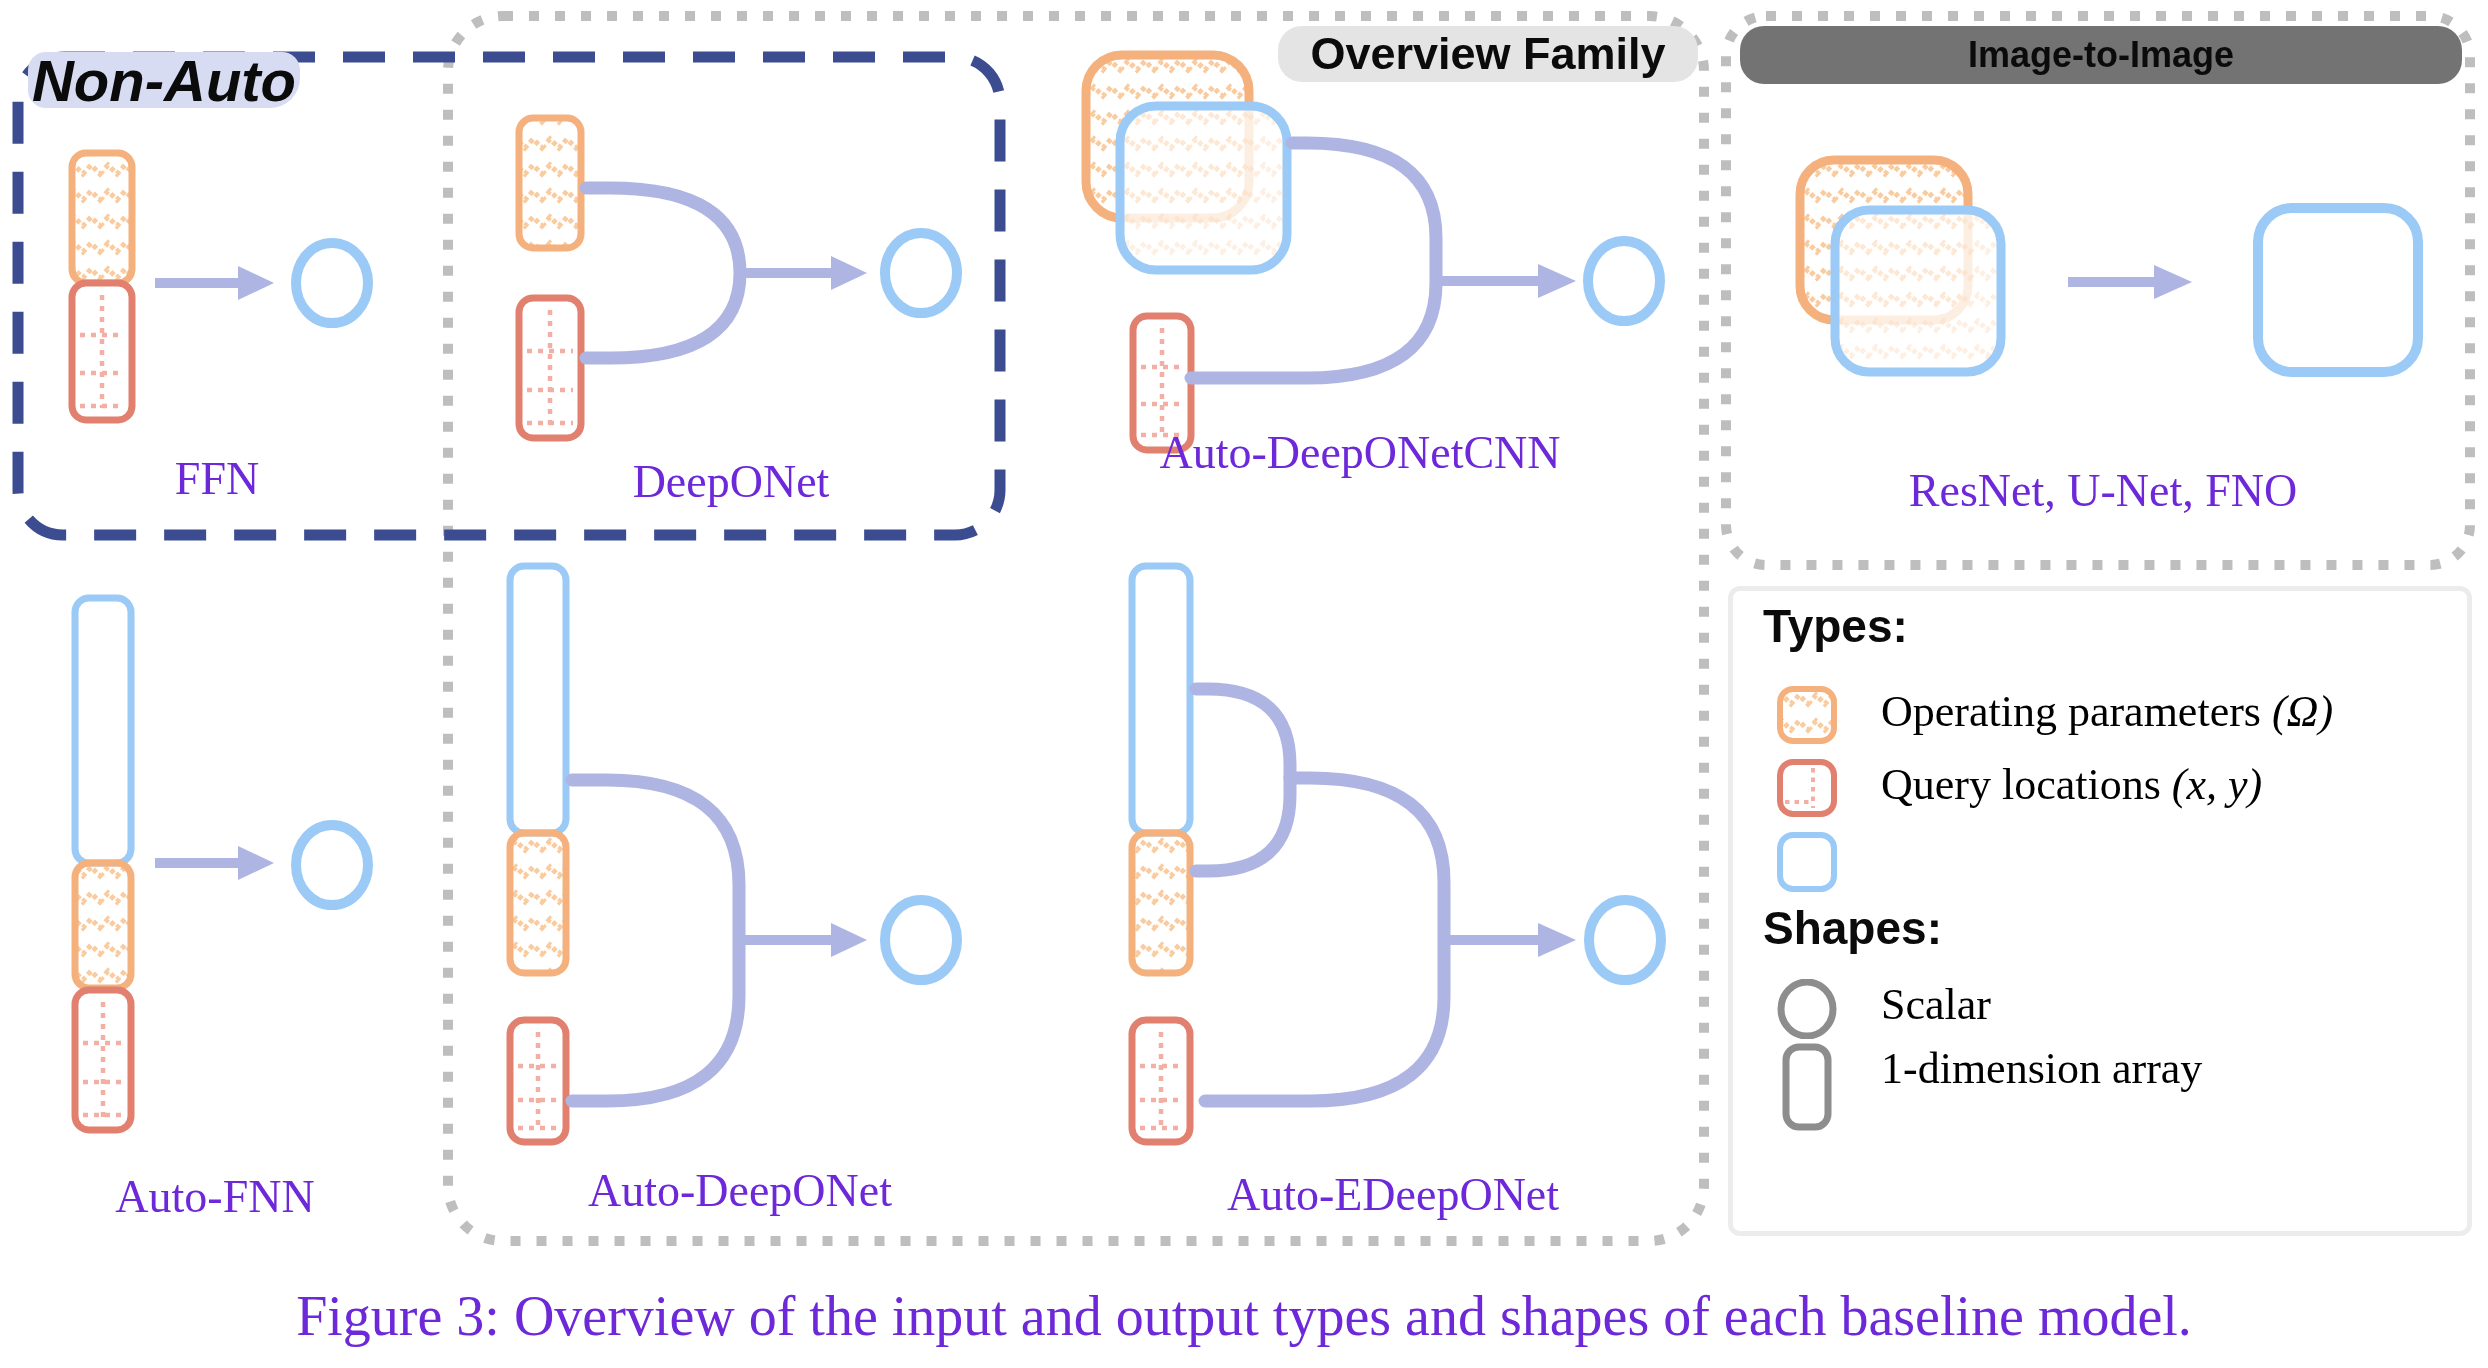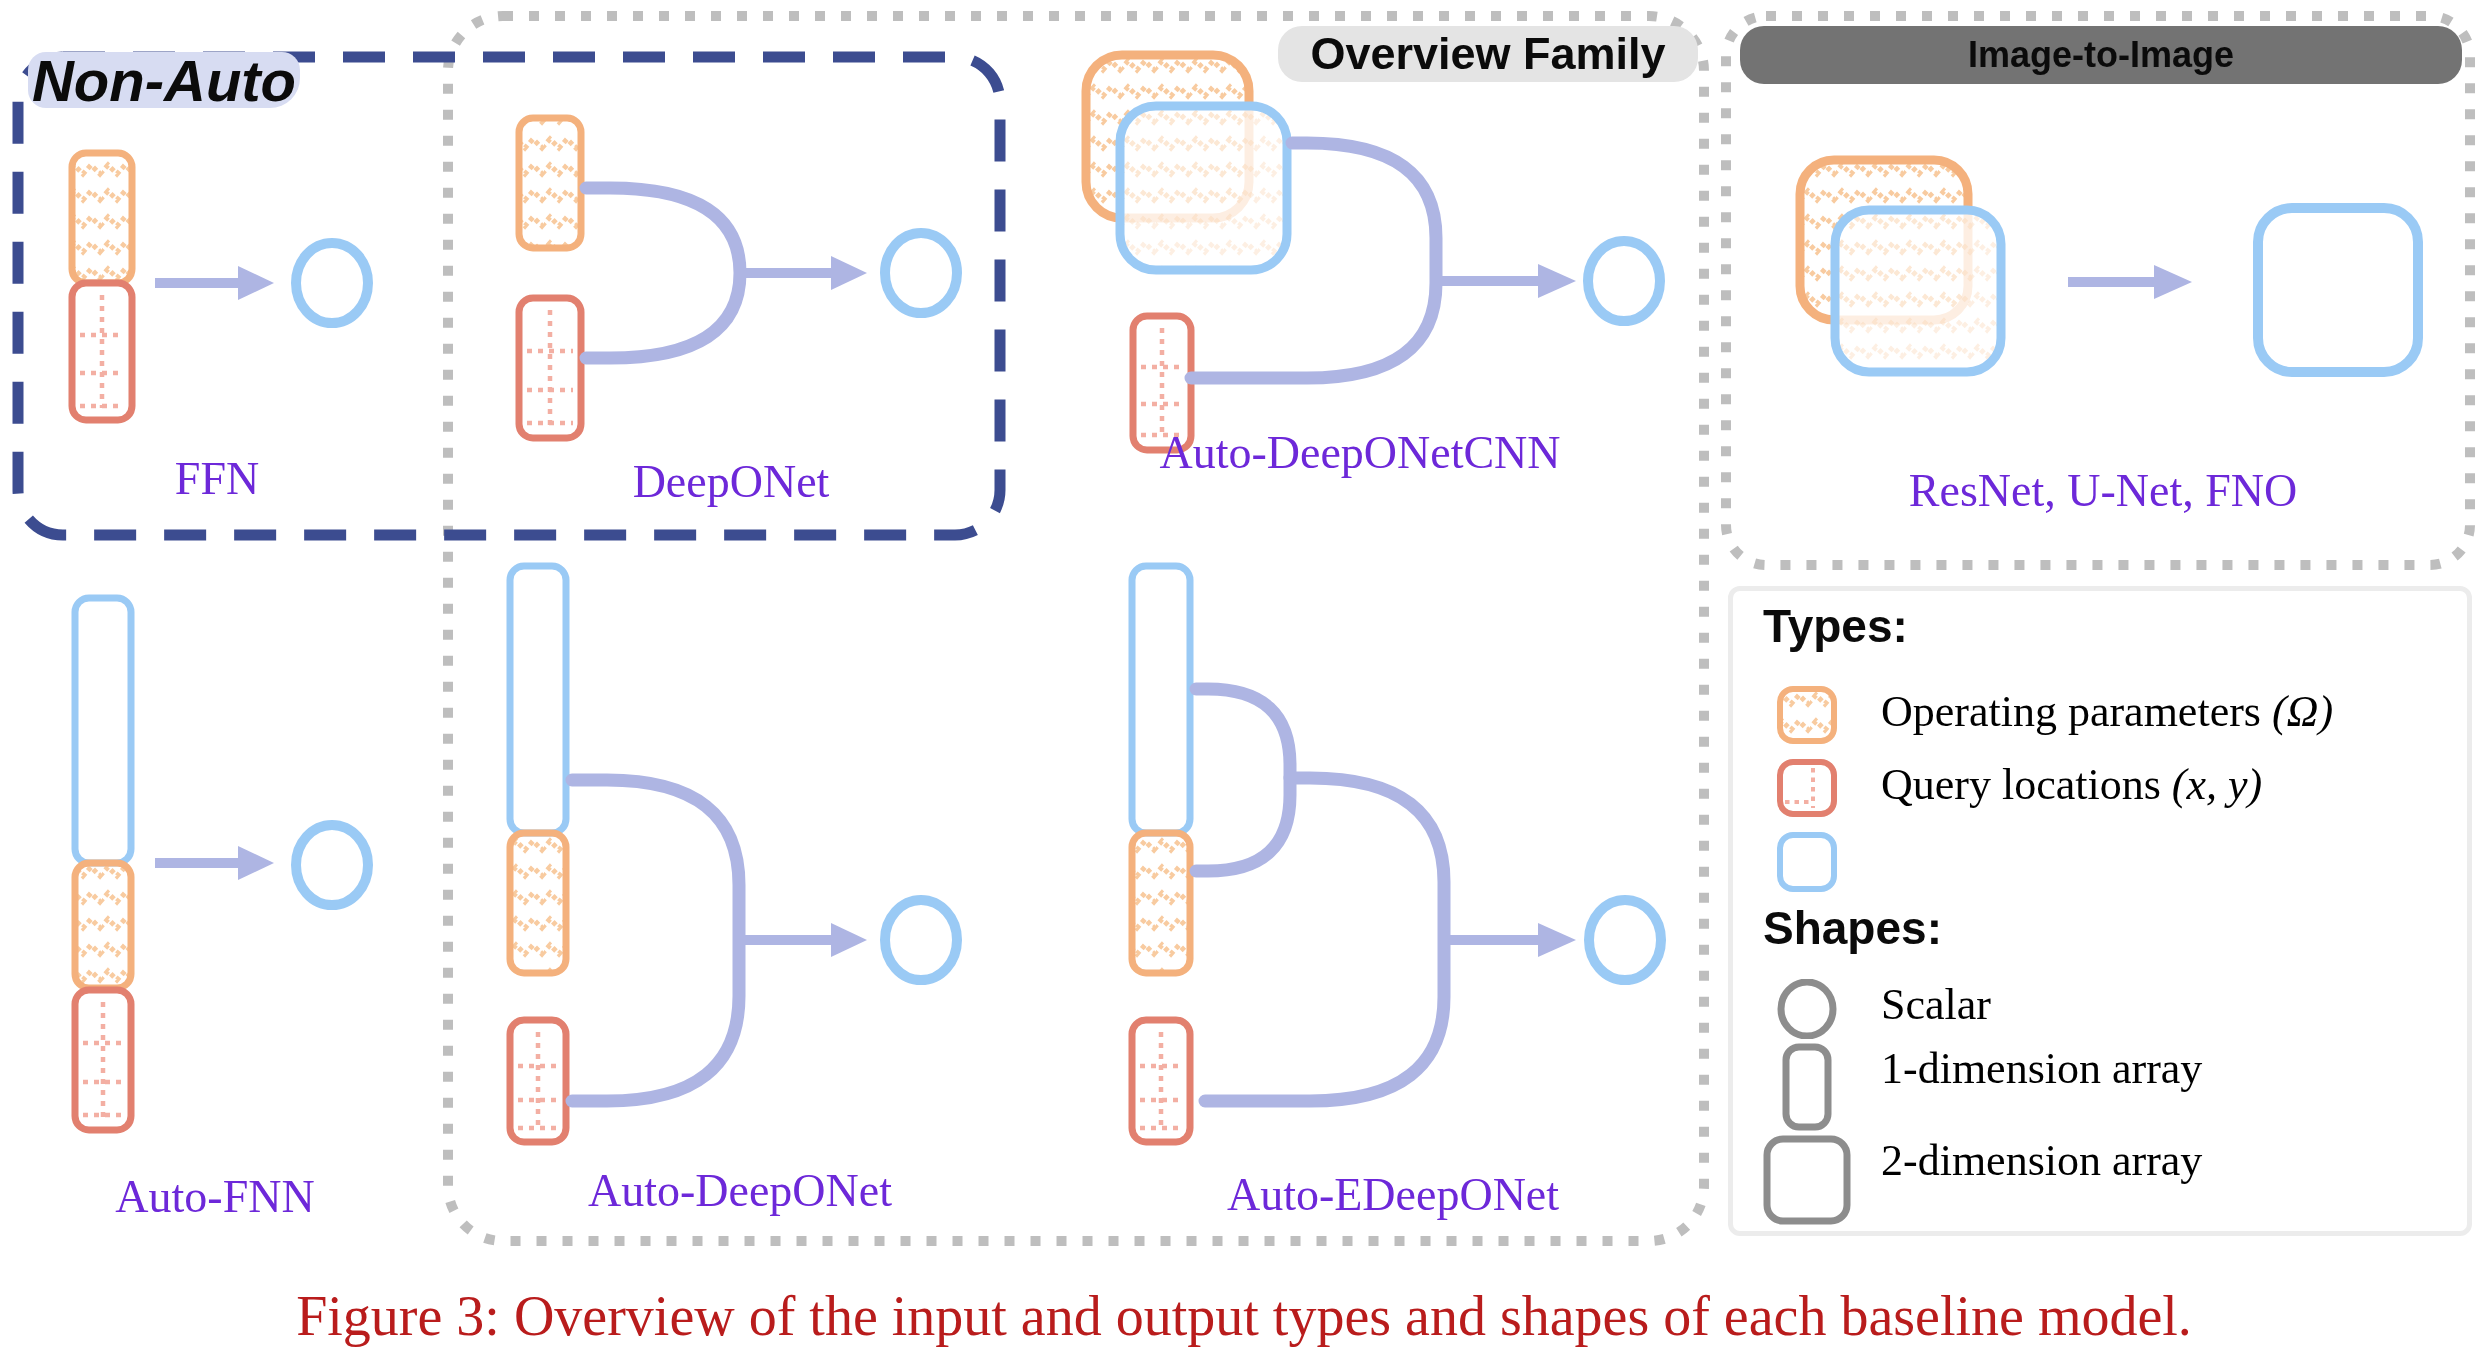--- a/index.html
+++ b/index.html
@@ -15,21 +15,21 @@
   .model-label{position:absolute;transform:translate(-50%,-50%);font-size:46px;color:#6d28d9;white-space:nowrap;}
   .legend{position:absolute;left:1728px;top:586px;width:744px;height:650px;box-sizing:border-box;
           border:5px solid #ececec;border-radius:12px;background:#ffffff;padding-left:32px;}
   .lg-head{position:absolute;left:30px;font-family:"Liberation Sans","DejaVu Sans",sans-serif;
           font-weight:bold;font-size:46px;color:#0b0b0b;}
   .lg-row{position:absolute;left:0;width:100%;display:flex;align-items:flex-start;transform:translateY(-50%);}
   .lg-ic{width:148px;display:flex;align-items:center;justify-content:center;flex:0 0 148px;}
   .lg-label{font-size:44px;color:#000;}
   .lg-label i{font-family:"Liberation Serif","DejaVu Serif",serif;}
   .caption{position:absolute;left:0;top:1284px;width:2488px;text-align:center;
-           font-size:56px;color:#b91c1c;}
+           font-size:56px;color:#6d28d9;}
 </style>
 </head>
 <body>
 
 <div class="canvas">
 
   <svg class="art" width="2488" height="1368" viewBox="0 0 2488 1368">
     <defs>
       <pattern id="pwave" width="34" height="26" patternUnits="userSpaceOnUse">
         <path d="M-2,18 l8,-9 l9,9 l8,-9 l9,9 l8,-9" fill="none" stroke="#f8cba0" stroke-width="5" stroke-dasharray="4.5 3.5"></path>
@@ -171,24 +171,16 @@
 
     <div class="lg-row" style="top:496px">
       <span class="lg-ic">
         <svg width="50" height="88" viewBox="0 0 50 88">
           <rect x="4" y="4" width="42" height="80" rx="13" fill="#fff" stroke="#8d8d8d" stroke-width="7"></rect>
         </svg>
       </span>
       <span class="lg-label">1-dimension array</span>
     </div>
 
-    <div class="lg-row" style="top:589px">
-      <span class="lg-ic">
-        <svg width="90" height="90" viewBox="0 0 90 90">
-          <rect x="5" y="4" width="80" height="82" rx="16" fill="#fff" stroke="#8d8d8d" stroke-width="7"></rect>
-        </svg>
-      </span>
-      <span class="lg-label">2-dimension array</span>
-    </div>
   </div>
 
   <div class="caption">Figure 3: Overview of the input and output types and shapes of each baseline model.</div>
 </div>
 
 </body></html>

